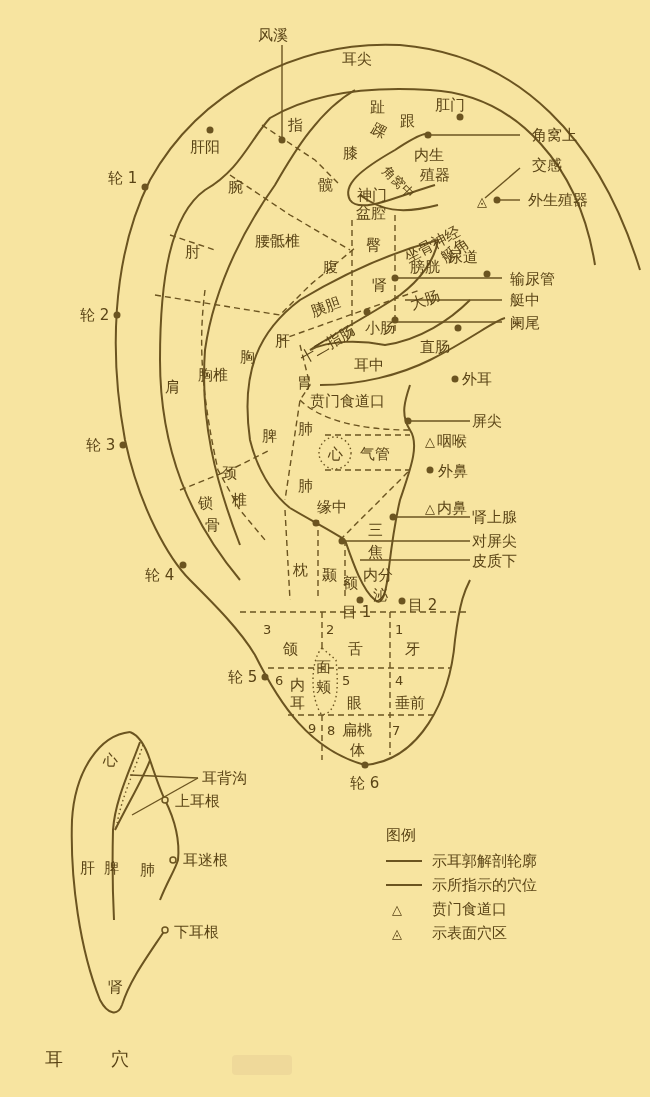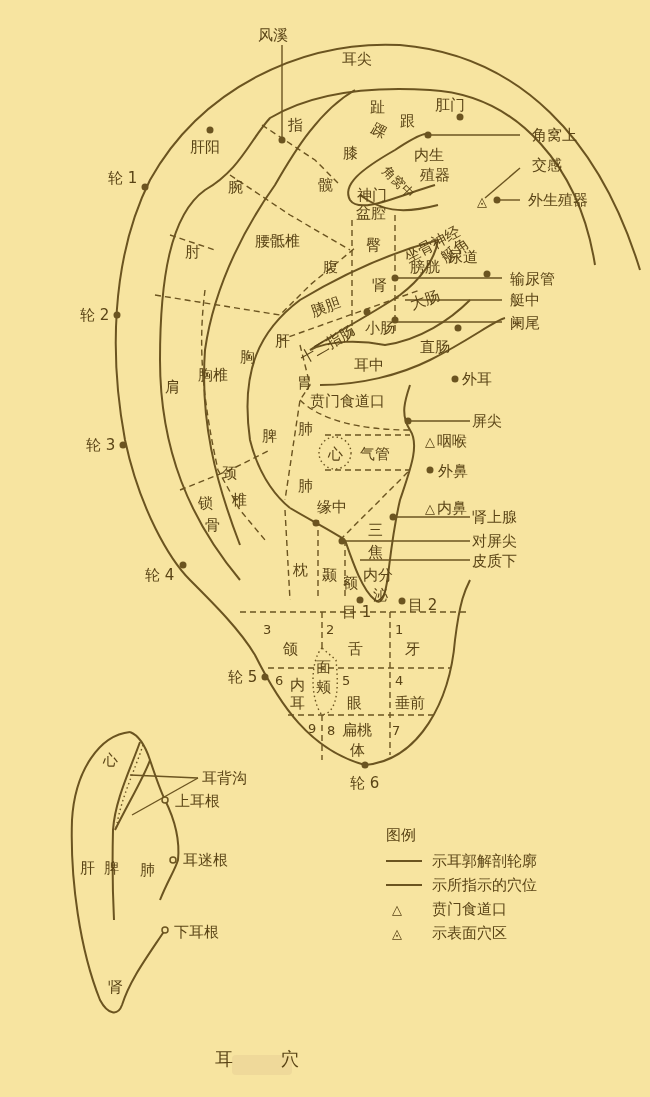--- a/index.html
+++ b/index.html
@@ -17,21 +17,21 @@
   .pt { fill:#6b5420; }
   .legend { position:absolute; left:386px; top:826px; font-size:15px; }
   .legend-title { margin-bottom:4px; }
   .legend-row { display:flex; align-items:center; height:24px; }
   .legend-sym { width:46px; display:flex; align-items:center; justify-content:flex-start; }
   .sym-solid { width:36px; border-top:2px solid #6b5420; }
   .sym-dash { width:36px; border-top:2px dashed #6b5420; }
   .sym-dot { width:6px; height:6px; border-radius:50%; background:#6b5420; margin-left:10px; }
   .sym-tri { margin-left:6px; font-size:13px; }
   .legend-text { font-size:15px; }
-  .caption { position:absolute; left:0; width:562px; top:1047px; text-align:center; font-size:18px; letter-spacing:48px; }
+  .caption { position:absolute; left:0; width:562px; top:1047px; font-size:18px; letter-spacing:48px;padding-left:45px; }
   .smudge { position:absolute; left:232px; top:1055px; width:60px; height:20px; background:#efd99a; border-radius:4px; }
 </style>
 </head>
 <body>
 
 <svg id="diagram" viewBox="0 0 650 1097" xmlns="http://www.w3.org/2000/svg">
 
   <path class="line" d="M640 270 C600 140 520 55 400 45 C300 40 200 90 150 180 C110 260 110 360 125 440 C140 510 170 560 190 580 C215 605 240 630 255 655 C280 705 310 750 365 765 C420 760 450 700 455 640 C460 600 465 590 470 580"></path>
 
   <path class="line" d="M595 265 C580 170 520 95 430 90 C350 85 300 100 270 118 C250 140 240 170 205 190 C170 215 160 280 160 360 C160 450 190 520 240 580"></path>

